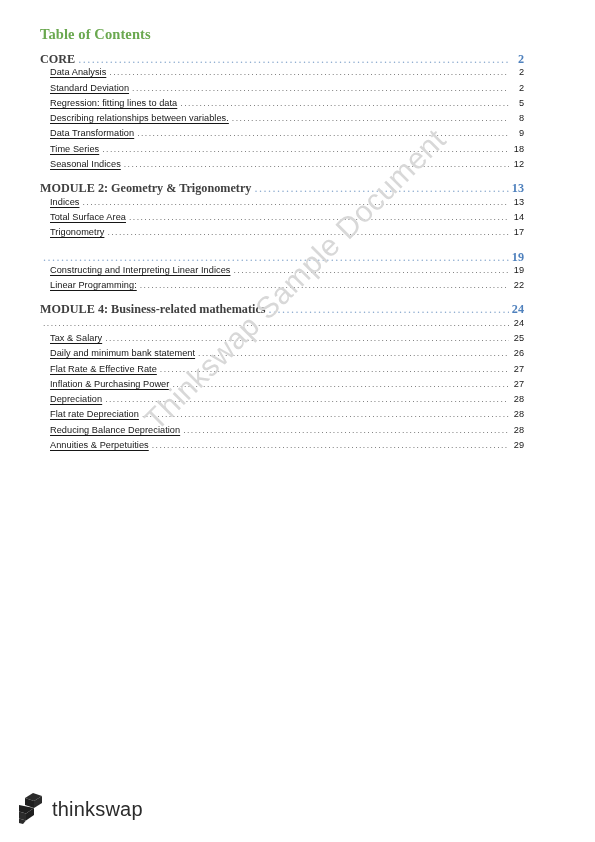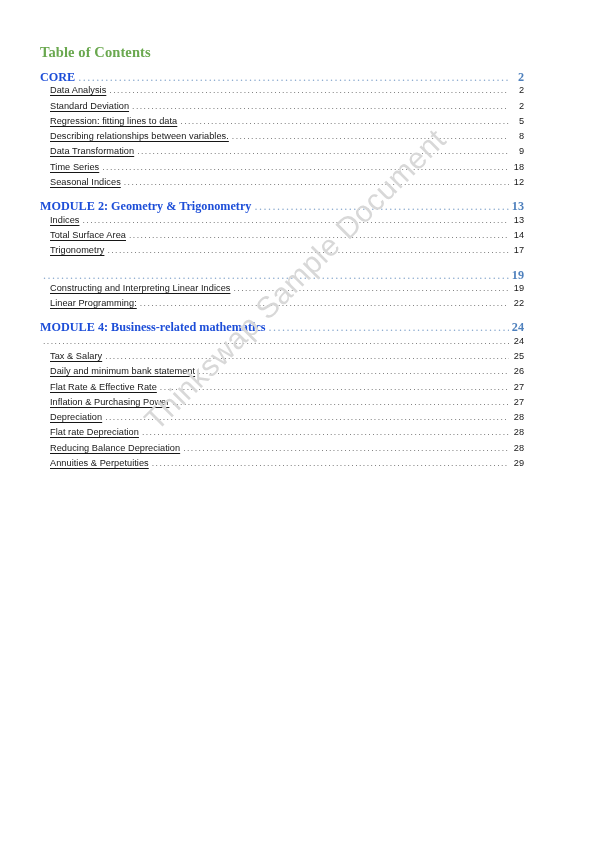--- a/index.html
+++ b/index.html
@@ -49,39 +49,39 @@
     width: 484px;
     z-index: 1;
   }
 
   .toc-title {
     font-family: "Liberation Serif", serif;
     font-size: 14.5px;
     font-weight: bold;
     color: #6AA84F;
     letter-spacing: 0.1px;
-    margin: 18px 0 9px 0;
+    margin: 0 0 9px 0;
     line-height: 1.1;
   }
 
   .toc-row {
     display: flex;
     align-items: baseline;
     width: 100%;
     height: 15.3px;
     white-space: nowrap;
     overflow: hidden;
   }
 
   
   .lvl1 .toc-label {
     font-family: "Liberation Serif", serif;
     font-size: 12.2px;
     font-weight: bold;
-    color: #1d4ed8;
+    color: #404040;
     text-decoration: none;
     letter-spacing: 0px;
   }
   .lvl1 .toc-dots {
     color: #8FADD0;
     font-family: "Liberation Serif", serif;
     font-size: 12.2px;
   }
   .lvl1 .toc-page {
     font-family: "Liberation Serif", serif;
@@ -286,14 +286,28 @@
           <span class="toc-page">28</span>
         </div>
         <div class="toc-row lvl2">
           <span class="toc-label">Annuities &amp; Perpetuities</span>
           <span class="toc-dots">....................................................................................................................................................................................................</span>
           <span class="toc-page">29</span>
         </div>
       </div>
   </div>
 
+  <div class="footer">
+    <span class="logo-mark-wrap">
+      <svg class="logo-mark" viewBox="0 0 54 62" xmlns="http://www.w3.org/2000/svg" aria-hidden="true">
+        <path d="M34 0 L52 6 L36 16 L18 10 Z" fill="#2b2b2b"></path>
+        <path d="M18 10 L36 16 L36 30 L18 24 Z" fill="#1f1f1f"></path>
+        <path d="M36 16 L52 6 L52 20 L36 30 Z" fill="#2b2b2b"></path>
+        <path d="M6 24 L36 30 L20 41 L6 37 Z" fill="#1f1f1f"></path>
+        <path d="M6 37 L20 41 L20 55 L6 51 Z" fill="#2b2b2b"></path>
+        <path d="M20 41 L36 30 L36 44 L20 55 Z" fill="#1f1f1f"></path>
+        <path d="M6 51 L20 55 L14 62 L6 60 Z" fill="#2b2b2b"></path>
+      </svg>
+    </span>
+    <span class="logo-word">thinkswap</span>
+  </div>
 
 </div>
 
 </body></html>

